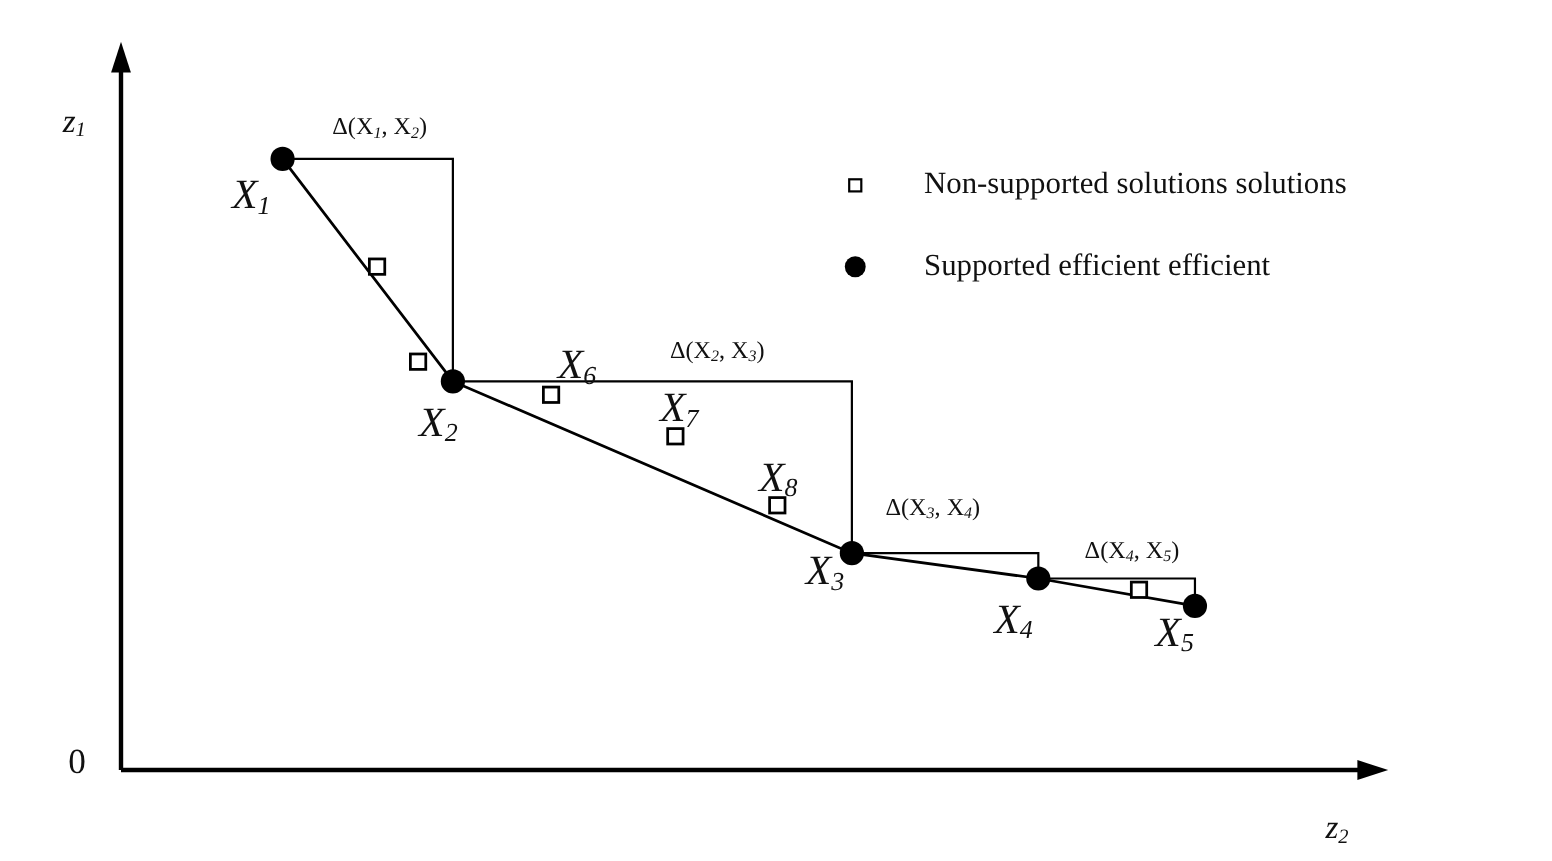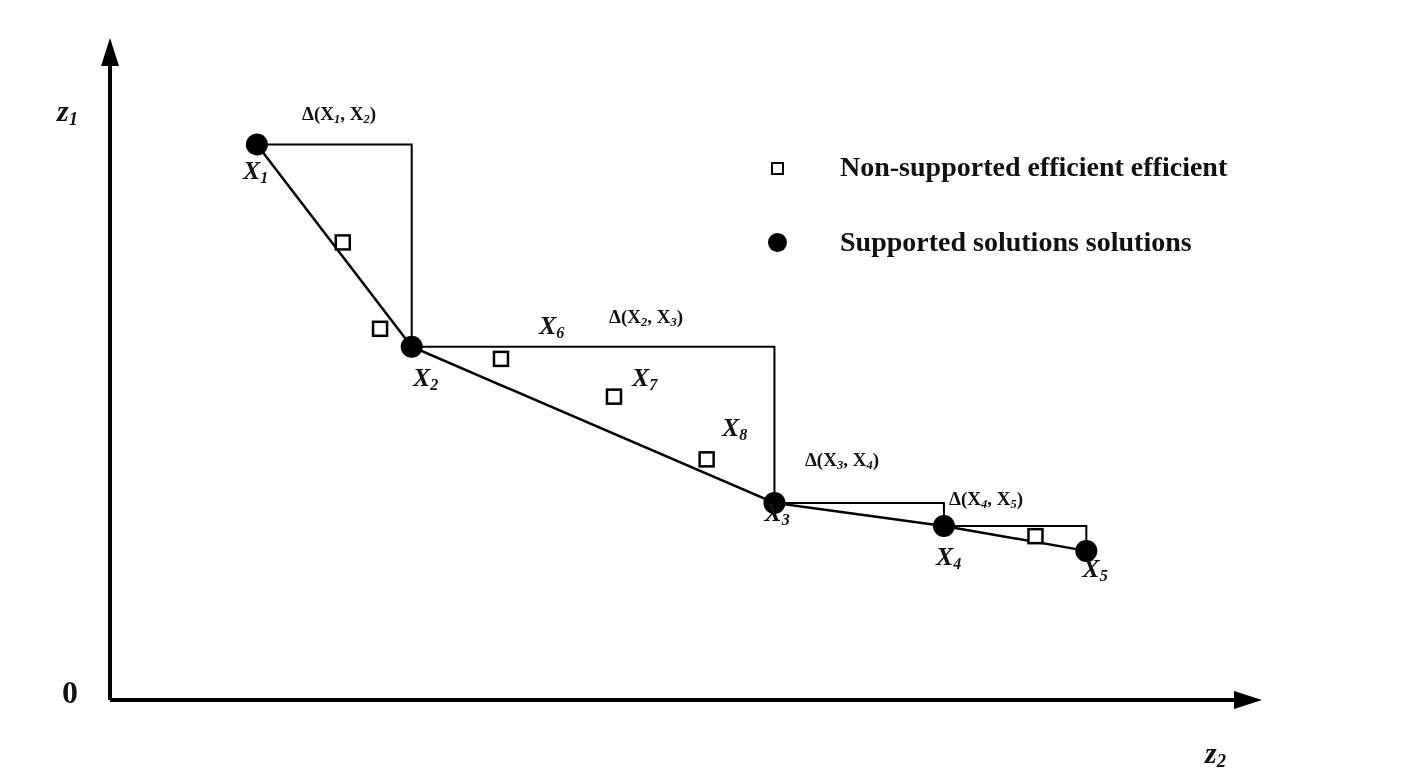--- a/index.html
+++ b/index.html
@@ -11,21 +11,20 @@
     width: 1411px;
     height: 783px;
     font-family: "Liberation Serif", serif;
     color: #111111;
     overflow: hidden;
   }
   #figure {
     position: relative;
     width: 1411px;
     height: 783px;
-    font-weight: bold;
   }
   #plot-svg {
     position: absolute;
     left: 0;
     top: 0;
     width: 1411px;
     height: 783px;
   }
   .lbl {
     position: absolute;
@@ -40,30 +39,29 @@
   .axis-label sub {
     font-style: italic;
     font-size: 0.62em;
     vertical-align: -0.22em;
   }
   .origin-label {
     font-size: 32px;
   }
   .point-label {
     font-style: italic;
-    font-size: 26px;
-    margin-left: 32px;
+    font-size: 38px;
   }
   .point-label sub {
     font-style: italic;
     font-size: 0.62em;
     vertical-align: -0.22em;
   }
   .delta-label {
-    font-size: 19px;
+    font-size: 22px;
   }
   .delta-label sub {
     font-style: italic;
     font-size: 0.66em;
     vertical-align: -0.22em;
   }
   .legend-text {
     font-size: 28px;
   }
   .legend-marker-square {
@@ -119,33 +117,33 @@
   <div class="lbl axis-label" style="left:57px; top:96px;">
     <span>z</span><sub>1</sub>
   </div>
   <div class="lbl axis-label" style="left:1205px; top:738px;">
     <span>z</span><sub>2</sub>
   </div>
   <div class="lbl origin-label" style="left:62px; top:676px;">0</div>
 
   <div>
     <div class="legend-marker-square" style="left:771px; top:162px;"></div>
-    <div class="lbl legend-text" style="left:840px; top:153px;">Non-supported efficient efficient</div>
+    <div class="lbl legend-text" style="left:840px; top:153px;">Non-supported solutions solutions</div>
     <div class="legend-marker-dot" style="left:768px; top:233px;"></div>
-    <div class="lbl legend-text" style="left:840px; top:228px;">Supported solutions solutions</div>
+    <div class="lbl legend-text" style="left:840px; top:228px;">Supported efficient efficient</div>
   </div>
 
   <div id="html-labels">
       <div class="lbl delta-label" style="left: 302.1px; top: 104.4px;">Δ(X<sub>1</sub>, X<sub>2</sub>)</div>
       <div class="lbl delta-label" style="left: 609px; top: 307.28px;">Δ(X<sub>2</sub>, X<sub>3</sub>)</div>
       <div class="lbl delta-label" style="left: 804.95px; top: 450px;">Δ(X<sub>3</sub>, X<sub>4</sub>)</div>
-      <div class="lbl delta-label" style="left: 949px; top: 489.04px;">Δ(X<sub>4</sub>, X<sub>5</sub>)</div>
+      <div class="lbl delta-label" style="left: 986px; top: 489.04px;">Δ(X<sub>4</sub>, X<sub>5</sub>)</div>
       <div class="lbl point-label" style="left: 210.9px; top: 158.48px;">X<sub>1</sub></div>
       <div class="lbl point-label" style="left: 381px; top: 364.72px;">X<sub>2</sub></div>
       <div class="lbl point-label" style="left: 732.44px; top: 500px;">X<sub>3</sub></div>
       <div class="lbl point-label" style="left: 903.94px; top: 543.92px;">X<sub>4</sub></div>
       <div class="lbl point-label" style="left: 1050.32px; top: 556px;">X<sub>5</sub></div>
       <div class="lbl point-label" style="left: 507px; top: 312.88px;">X<sub>6</sub></div>
-      <div class="lbl point-label" style="left: 599.98px; top: 365px;">X<sub>7</sub></div>
+      <div class="lbl point-label" style="left: 599.98px; top: 352px;">X<sub>7</sub></div>
       <div class="lbl point-label" style="left: 690px; top: 415.36px;">X<sub>8</sub></div>
     </div>
 
 </div>
 
 </body></html>

